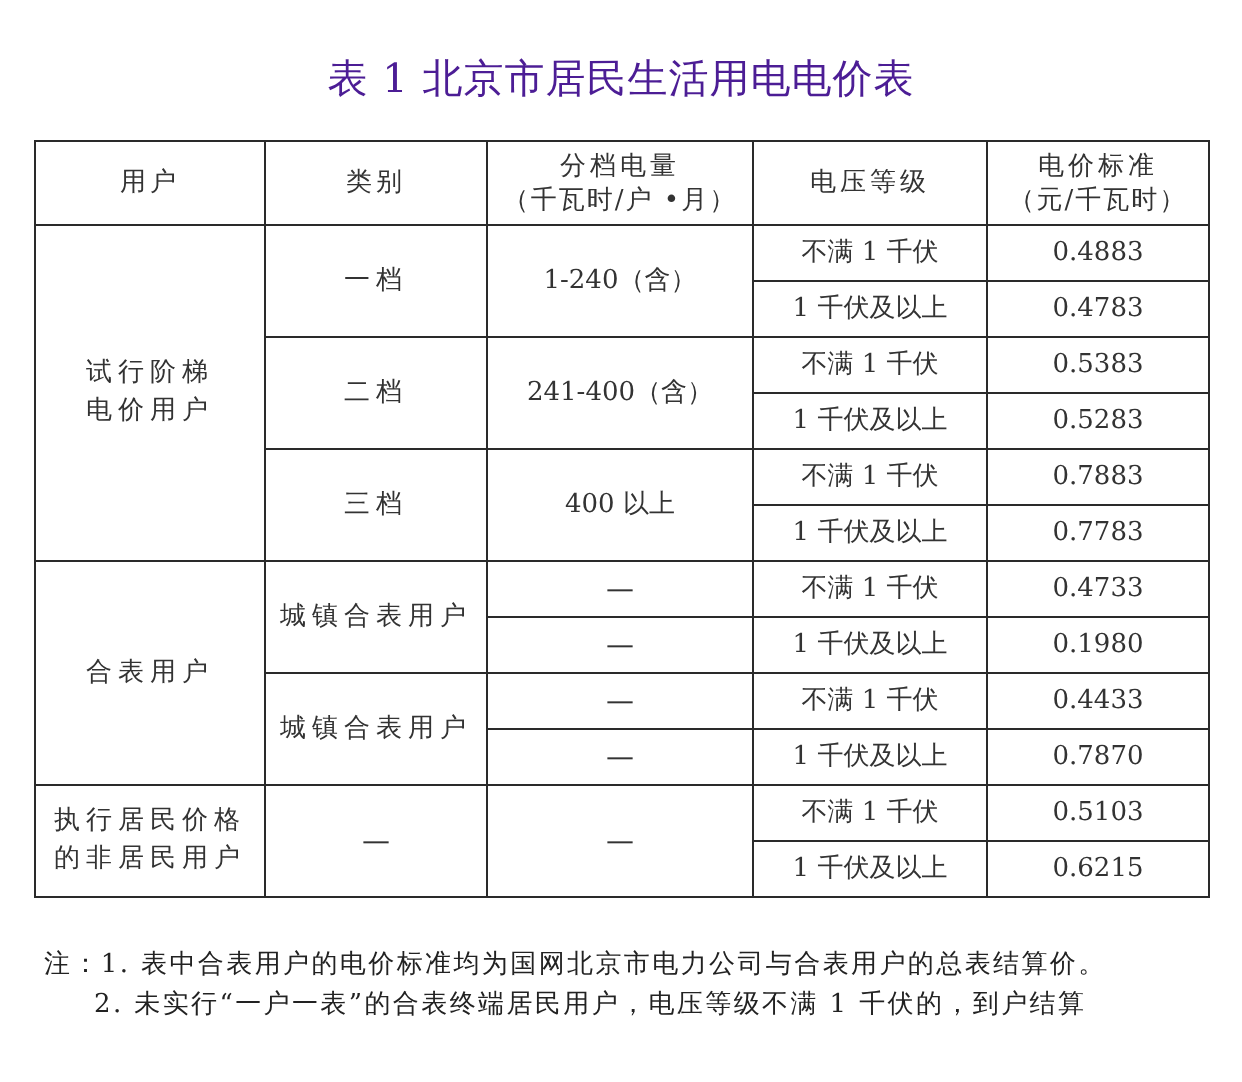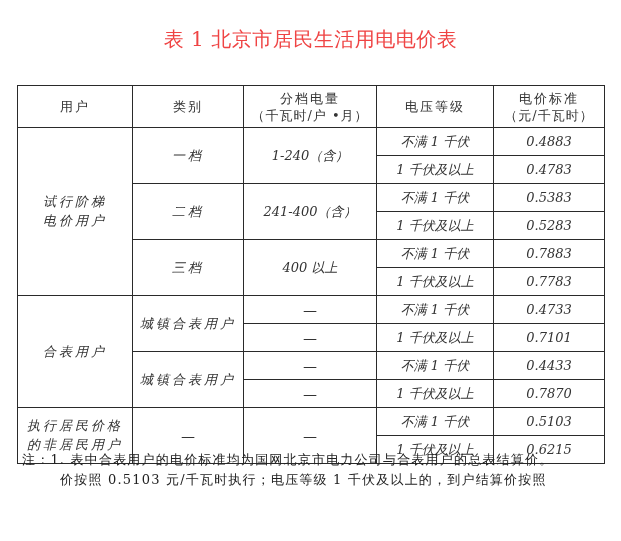--- a/index.html
+++ b/index.html
@@ -4,41 +4,41 @@
   <style>
     html, body { margin: 0; padding: 0; background: #ffffff; }
     body {
       width: 621px; height: 541px; position: relative; overflow: hidden;
       font-family: "DejaVu Serif", "Liberation Serif", serif;
       color: #1a1a1a;
     }
     .title {
       position: absolute; top: 26px; left: 0; width: 621px;
       text-align: center; font-size: 20px; letter-spacing: 0.5px;
-      color: #ef4444;
+      color: #4c1d95;
     }
     table.price {
-      position: absolute; left: 17px; top: 85px;
+      position: absolute; left: 17px; top: 70px;
       width: 587px; border-collapse: collapse; table-layout: fixed;
       font-size: 13px;
     }
     table.price td, table.price th {
       border: 1.4px solid #2a2a2a; text-align: center; vertical-align: middle;
       padding: 0; font-weight: normal; color: #333;
     }
     table.price th { height: 41px; line-height: 17px; font-size: 13px; letter-spacing: 2px; }
-    table.price td { height: 27px; line-height: 16px; font-style: italic; }
+    table.price td { height: 27px; line-height: 16px; }
     .wide { letter-spacing: 3px; }
     .dash { font-family: "DejaVu Sans", sans-serif; font-size: 14px; }
     .notes {
       position: absolute; left: 22px; top: 450px; width: 590px;
       font-size: 13px; line-height: 20px; color: #222; letter-spacing: 1.2px;
     }
     .note-line { white-space: nowrap; }
-    .indent1 { padding-left: 0; }
+    .indent1 { padding-left: 0; margin-top: 23px; }
     .indent2 { padding-left: 25px; }
     .indent3 { padding-left: 38px; }
   </style>
 </head>
 <body>
 
 <div class="title">表 1 北京市居民生活用电电价表</div>
 
 <table class="price">
   <colgroup>
@@ -103,21 +103,21 @@
     <tr>
       <td rowspan="4" class="wide">合表用户</td>
       <td rowspan="2" class="wide">城镇合表用户</td>
       <td class="dash">—</td>
       <td>不满 1 千伏</td>
       <td>0.4733</td>
     </tr>
     <tr>
       <td class="dash">—</td>
       <td>1 千伏及以上</td>
-      <td>0.7101</td>
+      <td>0.1980</td>
     </tr>
     <tr>
       <td rowspan="2" class="wide">城镇合表用户</td>
       <td class="dash">—</td>
       <td>不满 1 千伏</td>
       <td>0.4433</td>
     </tr>
     <tr>
       <td class="dash">—</td>
       <td>1 千伏及以上</td>
@@ -136,14 +136,14 @@
     </tr>
     <tr>
       <td>1 千伏及以上</td>
       <td>0.6215</td>
     </tr>
   </tbody>
 </table>
 
 <div class="notes">
   <div class="note-line indent1">注：1. 表中合表用户的电价标准均为国网北京市电力公司与合表用户的总表结算价。</div>
-  <div class="note-line indent3">价按照 0.5103 元/千瓦时执行；电压等级 1 千伏及以上的，到户结算价按照</div>
+  <div class="note-line indent2">2. 未实行“一户一表”的合表终端居民用户，电压等级不满 1 千伏的，到户结算</div>
 </div>
 
 </body></html>

